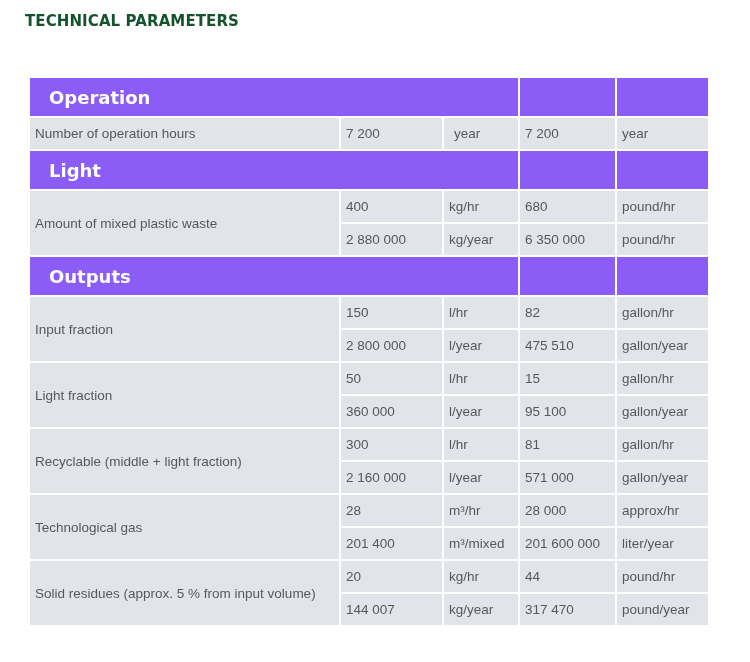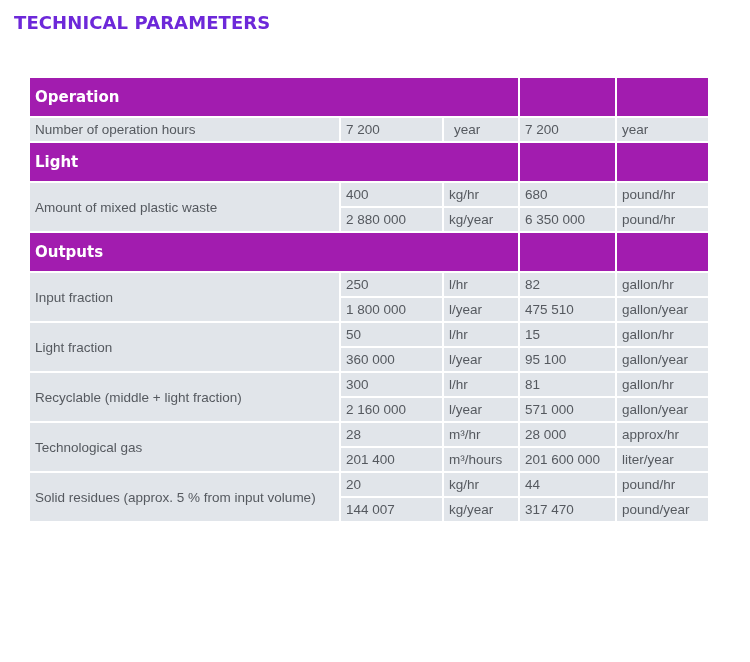--- a/index.html
+++ b/index.html
@@ -1,26 +1,26 @@
 <!DOCTYPE html>
 <html><head>
 <meta charset="utf-8">
 <style>
   html, body { margin: 0; padding: 0; background: #ffffff; }
   body { width: 750px; height: 662px; position: relative; overflow: hidden;
          font-family: "Liberation Sans", sans-serif; color: #4a4f55; }
-  .title { position: absolute; left: 14px; top: 12px; font-size: 18px; font-weight: bold;
-           color: #6d28d9; letter-spacing: 0.1px; font-family: "DejaVu Sans", sans-serif; }
+  .title { position: absolute; left: 25px; top: 12px; font-size: 15px; font-weight: bold;
+           color: #14532d; letter-spacing: 0.1px; font-family: "DejaVu Sans", sans-serif; }
   table.params { position: absolute; left: 30px; top: 78px; border-collapse: separate;
                  border-spacing: 2px; margin: -2px; }
   table.params td { padding: 0 0 0 5px; font-size: 13.5px; color: #55595f; background: #e1e5ea;
                     vertical-align: middle; white-space: nowrap; }
-  tr.section td { background: #a21caf; color: #ffffff; font-weight: bold; font-size: 15px;
-                  height: 38px; font-family: "DejaVu Sans", sans-serif; padding-left: 5px; }
-  tr.data td { height: 23px; }
+  tr.section td { background: #8b5cf6; color: #ffffff; font-weight: bold; font-size: 18px;
+                  height: 38px; font-family: "DejaVu Sans", sans-serif; padding-left: 19px; }
+  tr.data td { height: 31px; }
   td.label { width: 304px; white-space: normal; line-height: 21px; }
   td.v1 { width: 96px; }
   td.u1 { width: 64px; }
   td.v2 { width: 90px; }
   td.u2 { width: 86px; }
 </style>
 </head>
 <body>
 
 <div class="title">TECHNICAL PARAMETERS</div>
@@ -61,27 +61,27 @@
     </tr>
 
     <tr class="section">
       <td colspan="3">Outputs</td>
       <td></td>
       <td></td>
     </tr>
 
     <tr class="data">
       <td class="label" rowspan="2">Input fraction</td>
-      <td class="v1">250</td>
+      <td class="v1">150</td>
       <td class="u1">l/hr</td>
       <td class="v2">82</td>
       <td class="u2">gallon/hr</td>
     </tr>
     <tr class="data">
-      <td class="v1">1 800 000</td>
+      <td class="v1">2 800 000</td>
       <td class="u1">l/year</td>
       <td class="v2">475 510</td>
       <td class="u2">gallon/year</td>
     </tr>
 
     <tr class="data">
       <td class="label" rowspan="2">Light fraction</td>
       <td class="v1">50</td>
       <td class="u1">l/hr</td>
       <td class="v2">15</td>
@@ -110,21 +110,21 @@
 
     <tr class="data">
       <td class="label" rowspan="2">Technological gas</td>
       <td class="v1">28</td>
       <td class="u1">m³/hr</td>
       <td class="v2">28 000</td>
       <td class="u2">approx/hr</td>
     </tr>
     <tr class="data">
       <td class="v1">201 400</td>
-      <td class="u1">m³/hours</td>
+      <td class="u1">m³/mixed</td>
       <td class="v2">201 600 000</td>
       <td class="u2">liter/year</td>
     </tr>
 
     <tr class="data">
       <td class="label" rowspan="2">Solid residues (approx. 5 % from input volume)</td>
       <td class="v1">20</td>
       <td class="u1">kg/hr</td>
       <td class="v2">44</td>
       <td class="u2">pound/hr</td>

